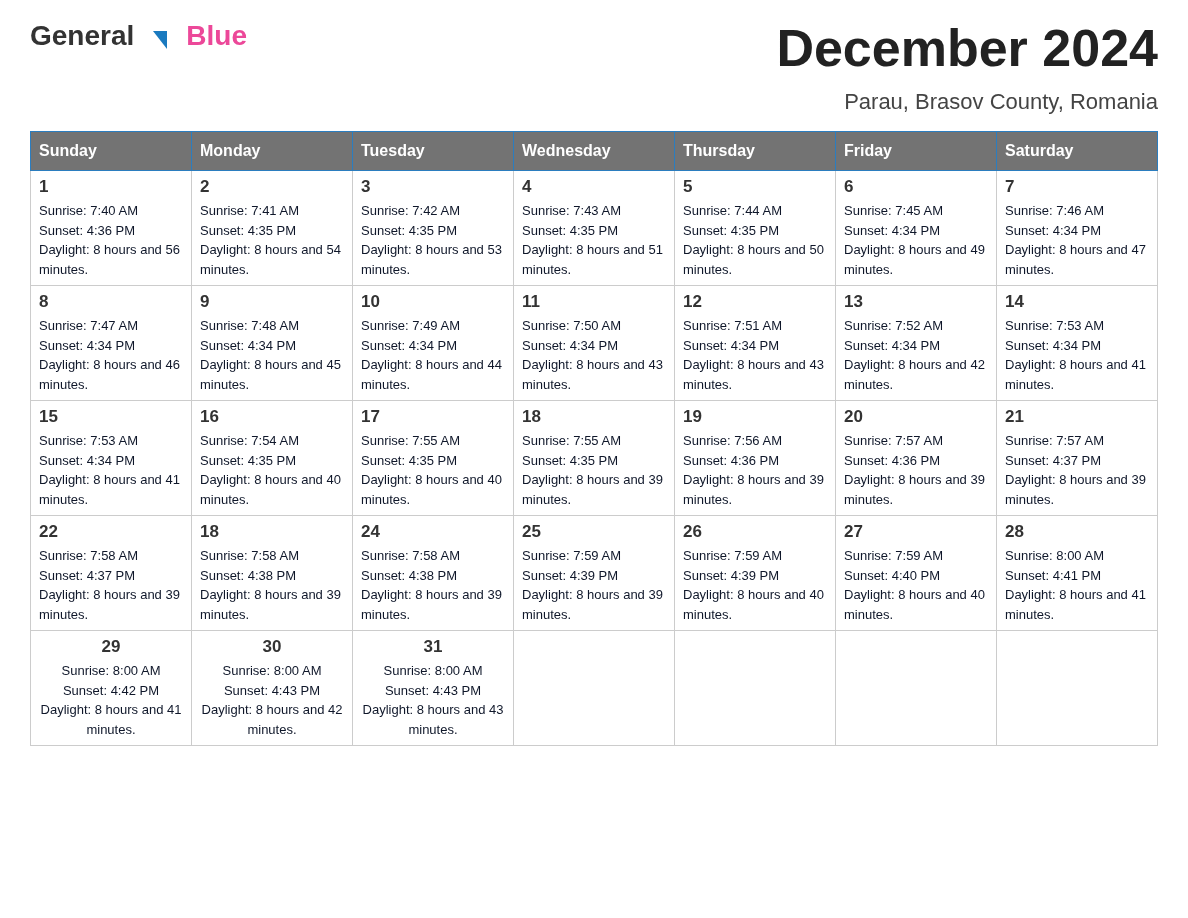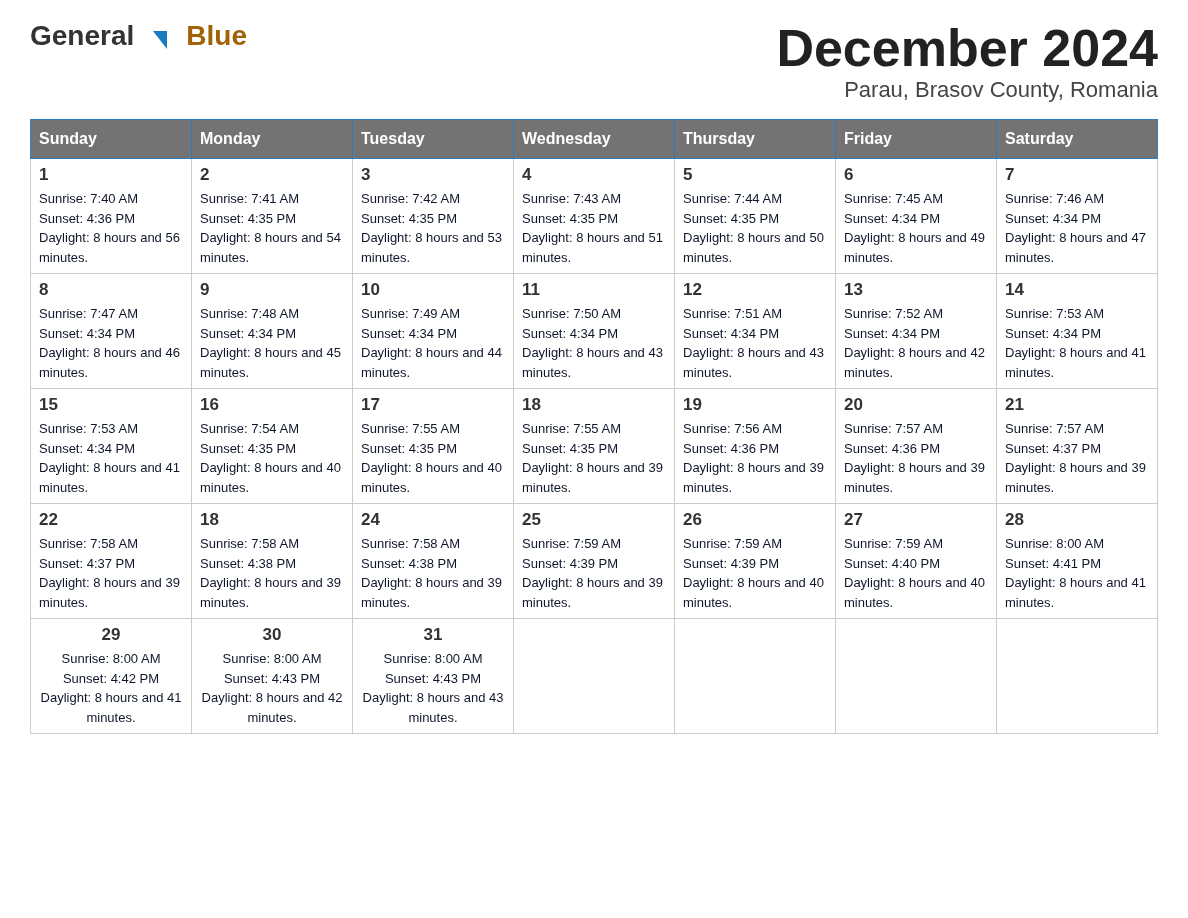--- a/index.html
+++ b/index.html
@@ -35,37 +35,37 @@
       height: 0;
       border-left: 14px solid transparent;
       border-right: 0px solid transparent;
       border-top: 18px solid #1a7abf;
       display: inline-block;
       margin: 0 2px;
       position: relative;
       top: 4px;
     }
     .logo-blue {
-      color: #a16207;
+      color: #ec4899;
       font-size: 28px;
       font-weight: bold;
     }
     .title-block {
       text-align: right;
     }
     .month-title {
       font-size: 52px;
       font-weight: bold;
       color: #222;
       line-height: 1.1;
     }
     .location {
       font-size: 22px;
       color: #444;
-      margin-top: 0;
+      margin-top: 12px;
     }
     table {
       width: 100%;
       border-collapse: collapse;
       table-layout: fixed;
     }
     th {
       background-color: #737373;
       color: #fff;
       font-size: 16px;

